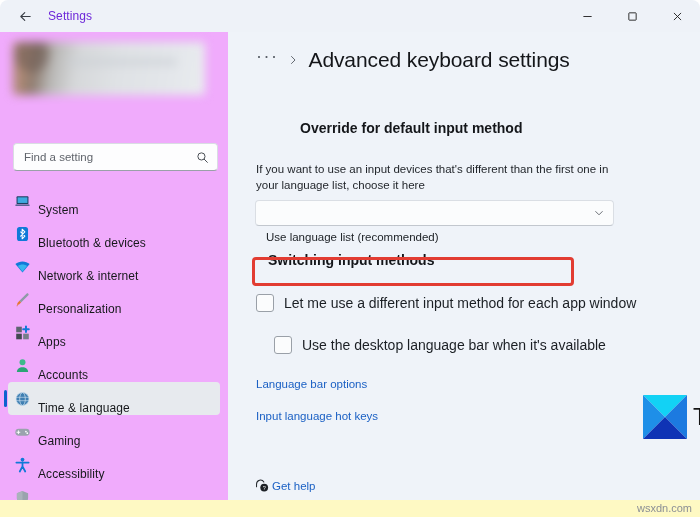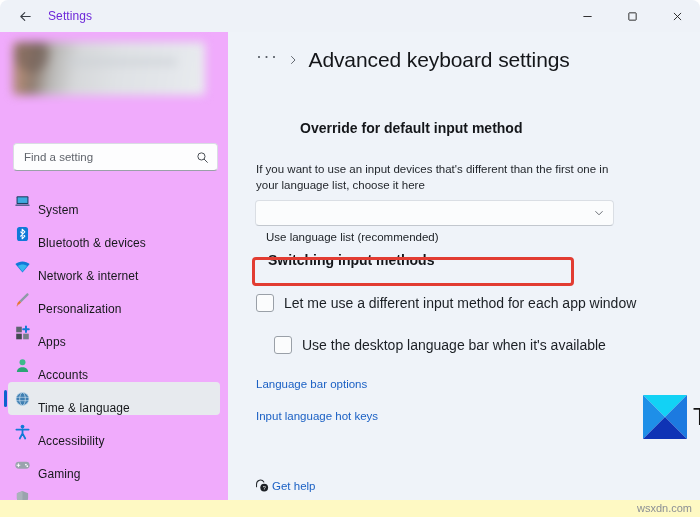--- a/index.html
+++ b/index.html
@@ -456,37 +456,37 @@
               <path d="M2.6 8h14.8M2.6 12h14.8" stroke="#d6e6f2" stroke-width=".7"></path>
               <circle cx="10" cy="10" r="7.6" fill="none" stroke="#cfe0ee" stroke-width=".9"></circle>
             </svg>
           </span>
           <span class="nav-label">Time &amp; language</span>
         </div>
 
         <div class="nav-item">
           <span class="nav-icon">
             <svg width="17" height="17" viewBox="0 0 20 20">
-              <circle cx="10" cy="3.6" r="2.2" fill="#1079d8"></circle>
-              <path d="M2.8 7.2h14.4M10 6.6v5.4M10 11.6l-3.2 6M10 11.6l3.2 6" stroke="#1079d8" stroke-width="2.1" stroke-linecap="round" fill="none"></path>
-            </svg>
-          </span>
-          <span class="nav-label">Accessibility</span>
-        </div>
-
-        <div class="nav-item">
-          <span class="nav-icon">
-            <svg width="17" height="17" viewBox="0 0 20 20">
               <rect x="1.6" y="6.2" width="16.8" height="8.2" rx="4.1" fill="#9aa3ad"></rect>
               <path d="M5.2 8.6v3.4M3.5 10.3h3.4" stroke="#fff" stroke-width="1.1" stroke-linecap="round"></path>
               <circle cx="14" cy="9.5" r="1" fill="#fff"></circle>
               <circle cx="15.6" cy="11.4" r="1" fill="#fff"></circle>
             </svg>
           </span>
           <span class="nav-label">Gaming</span>
+        </div>
+
+        <div class="nav-item">
+          <span class="nav-icon">
+            <svg width="17" height="17" viewBox="0 0 20 20">
+              <circle cx="10" cy="3.6" r="2.2" fill="#1079d8"></circle>
+              <path d="M2.8 7.2h14.4M10 6.6v5.4M10 11.6l-3.2 6M10 11.6l3.2 6" stroke="#1079d8" stroke-width="2.1" stroke-linecap="round" fill="none"></path>
+            </svg>
+          </span>
+          <span class="nav-label">Accessibility</span>
         </div>
 
         <div class="nav-item">
           <span class="nav-icon">
             <svg width="17" height="17" viewBox="0 0 20 20">
               <path d="M10 1.8l6.6 2.5v5.4c0 4.2-2.8 7.3-6.6 8.5-3.8-1.2-6.6-4.3-6.6-8.5V4.3z" fill="#9aa3ad"></path>
               <path d="M10 1.8v16.4c-3.8-1.2-6.6-4.3-6.6-8.5V4.3z" fill="#aab2bb"></path>
             </svg>
           </span>
           <span class="nav-label">Privacy &amp; security</span>

